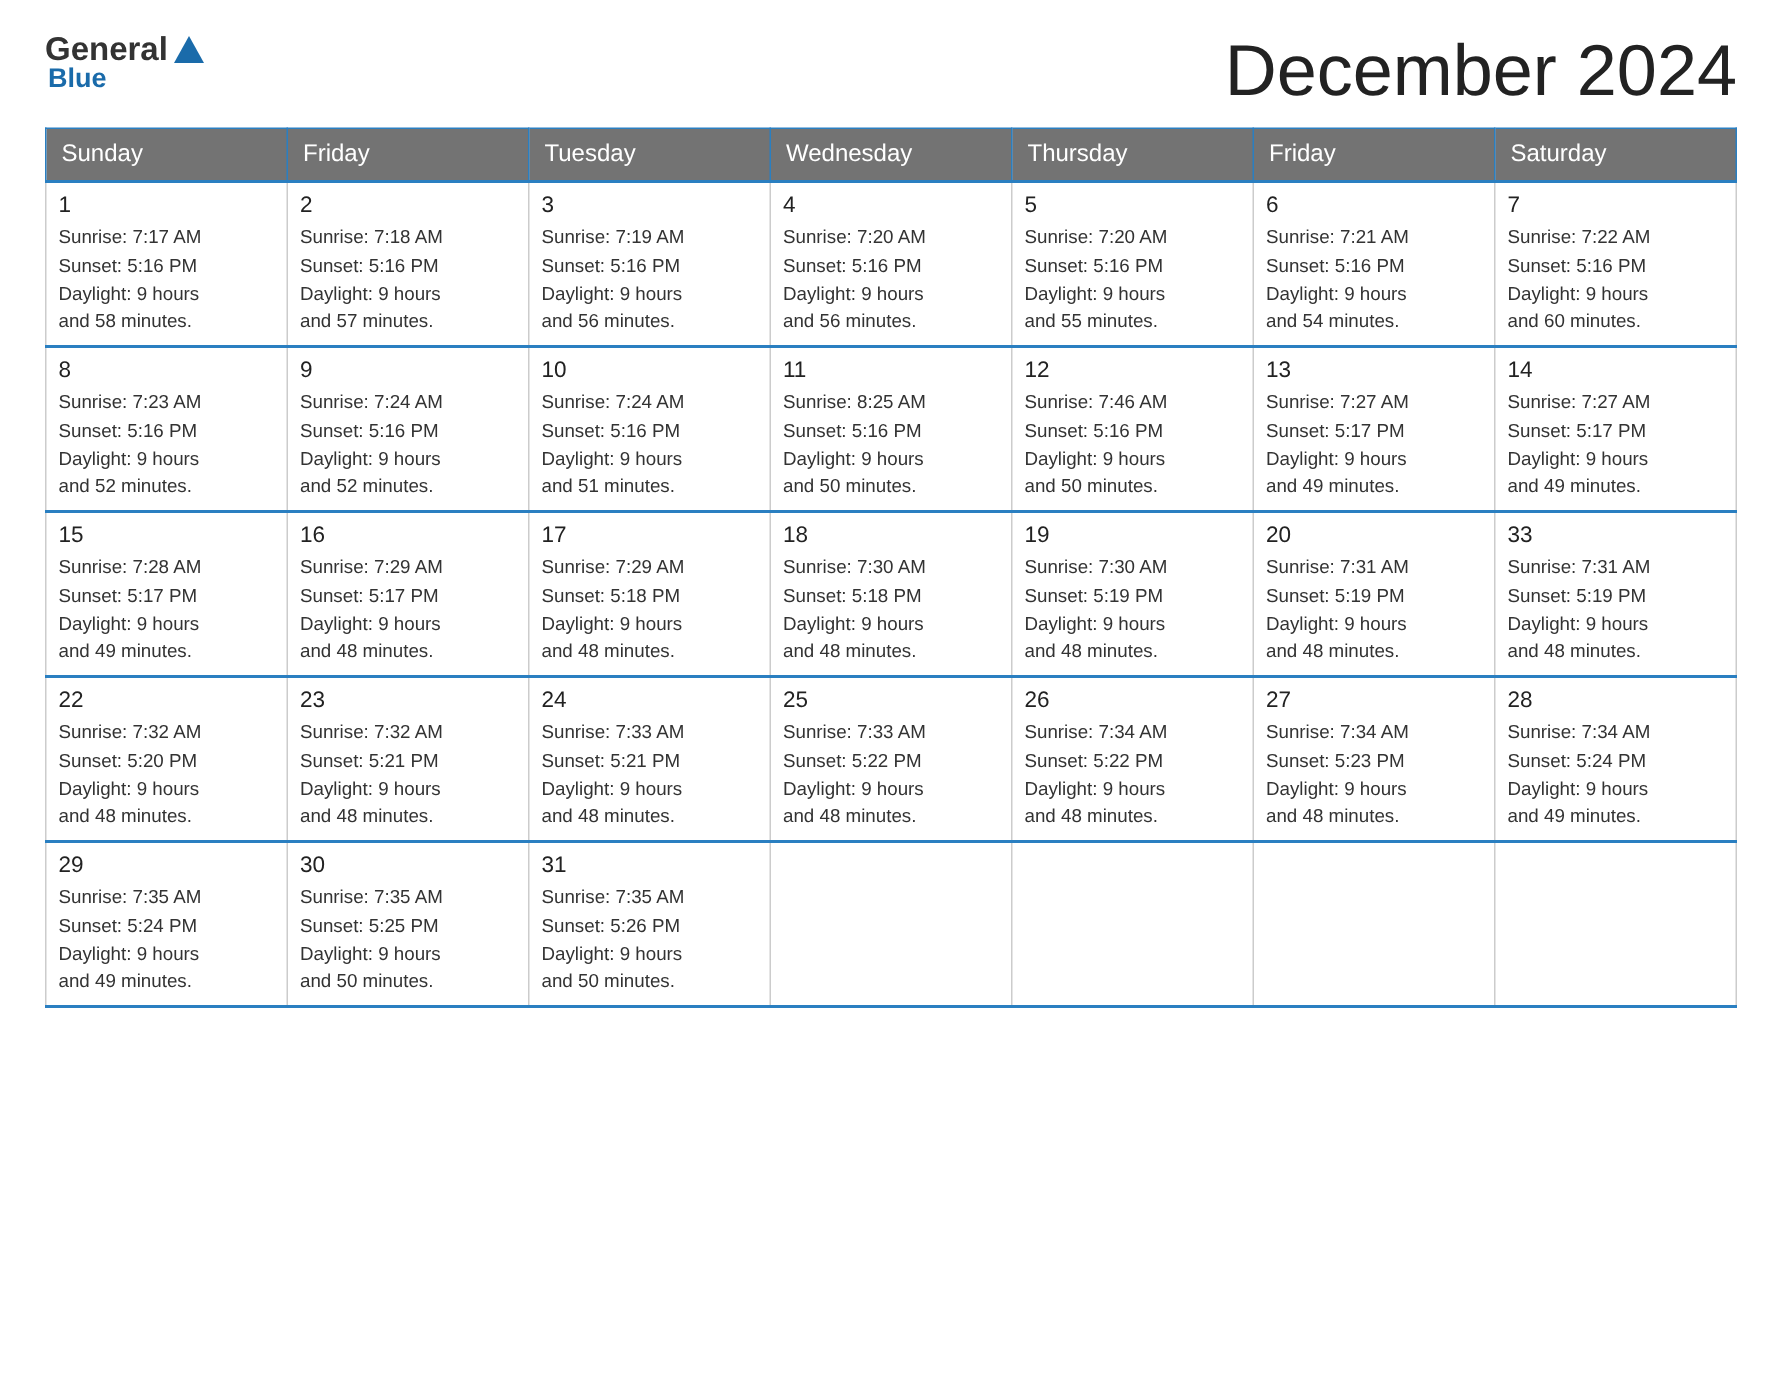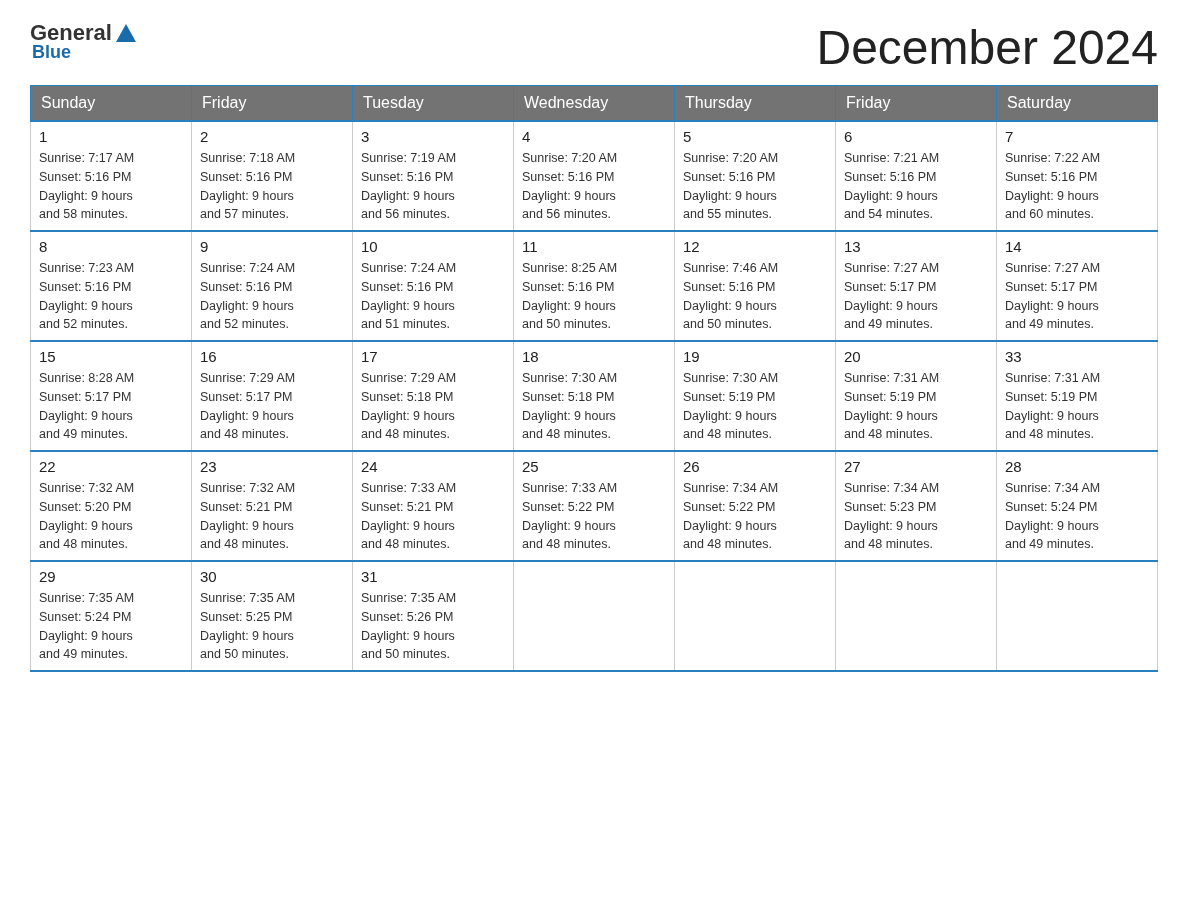--- a/index.html
+++ b/index.html
@@ -257,21 +257,21 @@
           <span>Sunset: 5:17 PM</span><br>
           <span>Daylight: 9 hours</span><br>
           <span>and 49 minutes.</span>
         </div>
       </td>
       </tr>
       <tr>
         <td>
         <span class="day-number">15</span>
         <div class="day-info">
-          <span>Sunrise: 8:28 AM</span><br>
+          <span>Sunrise: 7:28 AM</span><br>
           <span>Sunset: 5:17 PM</span><br>
           <span>Daylight: 9 hours</span><br>
           <span>and 49 minutes.</span>
         </div>
       </td>
         <td>
         <span class="day-number">16</span>
         <div class="day-info">
           <span>Sunrise: 7:29 AM</span><br>
           <span>Sunset: 5:17 PM</span><br>

